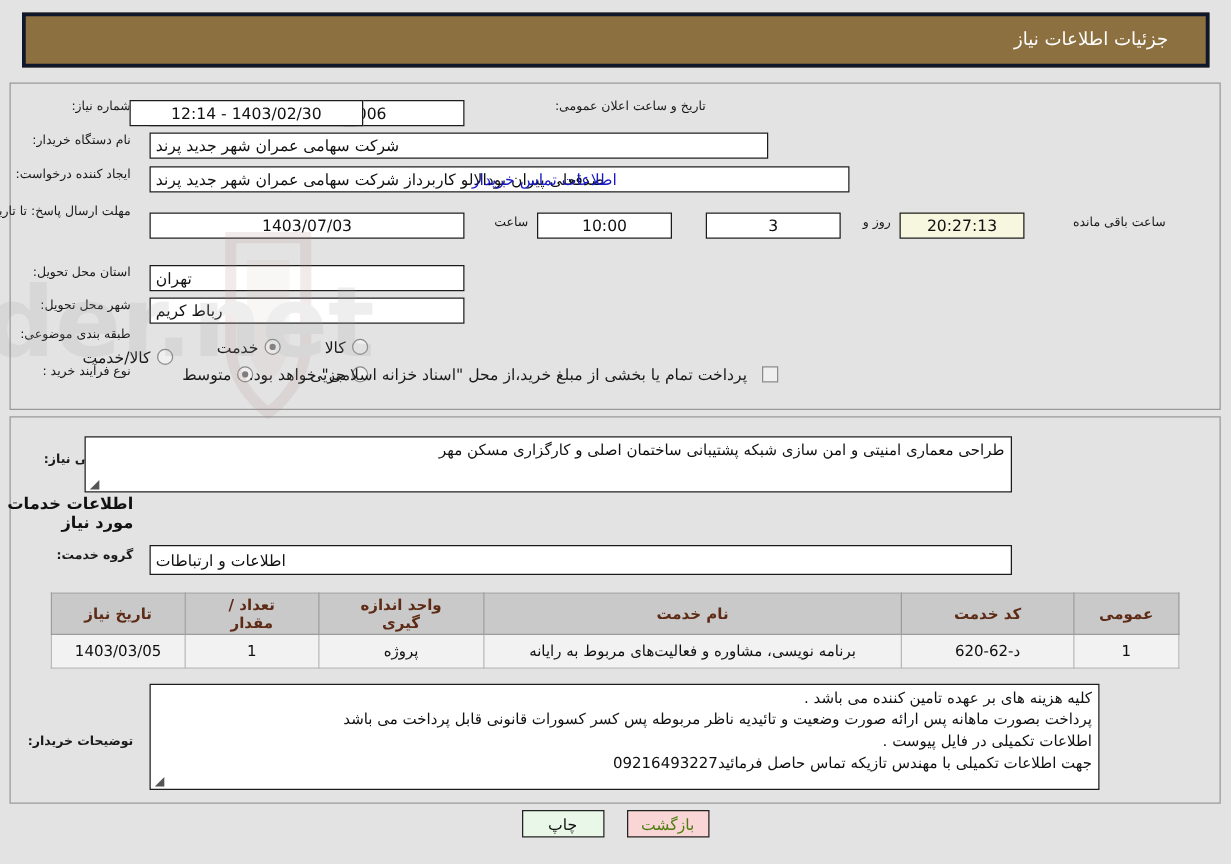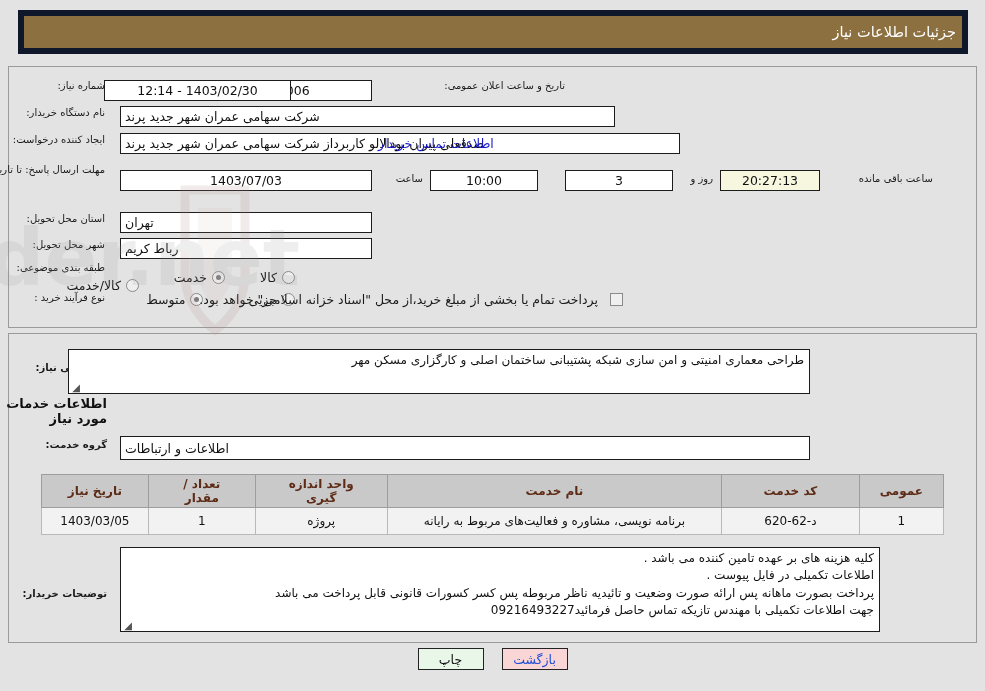--- a/index.html
+++ b/index.html
@@ -16,25 +16,25 @@
     background: #e3e3e3;
     direction: rtl;
   }
 
   
   .header-bar {
     position: absolute;
     left: 18px; top: 10px;
     width: 950px; height: 44px;
     background: #8d7040;
-    border: 6px solid #0f172a;
+    border: 3px solid #0f172a;
     display: flex;
     align-items: center;
     justify-content: flex-start;
-    padding: 0 6px;
+    padding: 0 30px;
   }
   .header-title {
     color: #ffffff;
     font-size: 14.5px;
     letter-spacing: .2px;
   }
 
   
   .watermark {
     position: absolute;
@@ -184,21 +184,21 @@
     height: 22px;
     min-width: 66px;
     font-size: 12.5px;
     display: flex;
     align-items: center;
     justify-content: center;
     cursor: pointer;
     padding: 0 10px;
   }
   .btn-print  { background: #e9f7e9; color: #111; }
-  .btn-back   { background: #f9d5d5; color: #1d4ed8; }
+  .btn-back   { background: #f9d5d5; color: #4d7c0f; }
 </style>
 </head>
 <body>
 
 <div class="page">
 
   <div class="header-bar">
     <span class="header-title">جزئیات اطلاعات نیاز</span>
   </div>
 
@@ -321,22 +321,22 @@
         <td>پروژه</td>
         <td>1</td>
         <td>1403/03/05</td>
       </tr>
     </tbody>
   </table>
 
   <span class="lbl bold-lbl" style="position:absolute; right:878px; top:588px;">توضیحات خریدار:</span>
   <div class="tbox" style="position:absolute; right:105px; top:547px; width:760px; height:85px;">
     <div>کلیه هزینه های  بر عهده تامین کننده  می باشد .</div>
+    <div>پرداخت بصورت ماهانه پس ارائه صورت وضعیت و تائیدیه ناظر مربوطه پس کسر کسورات قانونی  قابل پرداخت می باشد</div>
     <div>اطلاعات تکمیلی در فایل پیوست .</div>
-    <div>پرداخت بصورت ماهانه پس ارائه صورت وضعیت و تائیدیه ناظر مربوطه پس کسر کسورات قانونی  قابل پرداخت می باشد</div>
     <div>جهت اطلاعات تکمیلی با مهندس تازیکه تماس حاصل فرمائید09216493227</div>
     <span class="grip">◢</span>
   </div>
 
   <div class="btnbar">
     <div class="btn btn-back">بازگشت</div>
     <div class="btn btn-print">چاپ</div>
   </div>
 
 </div>

